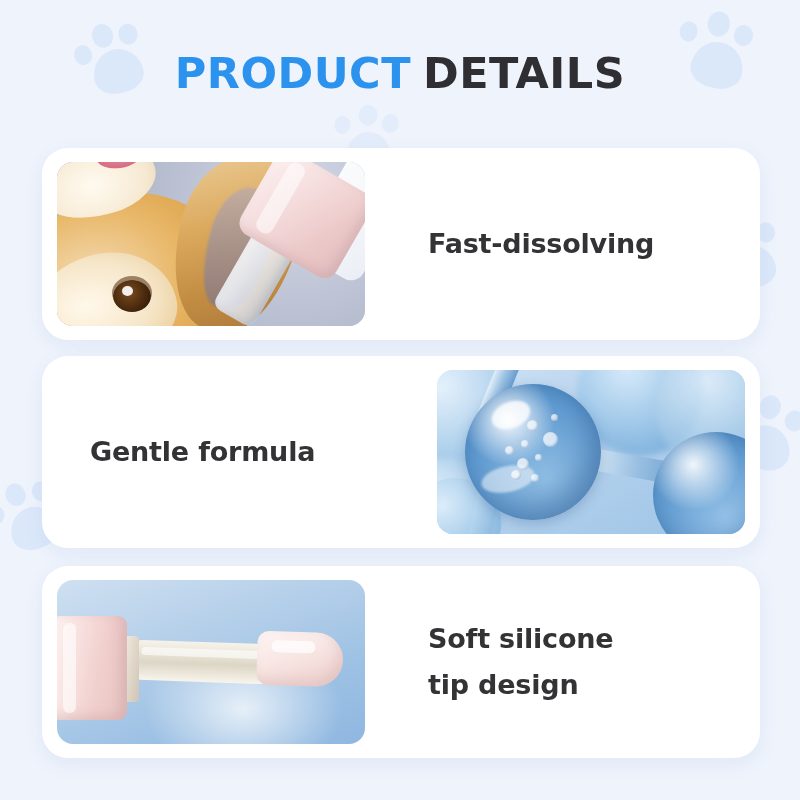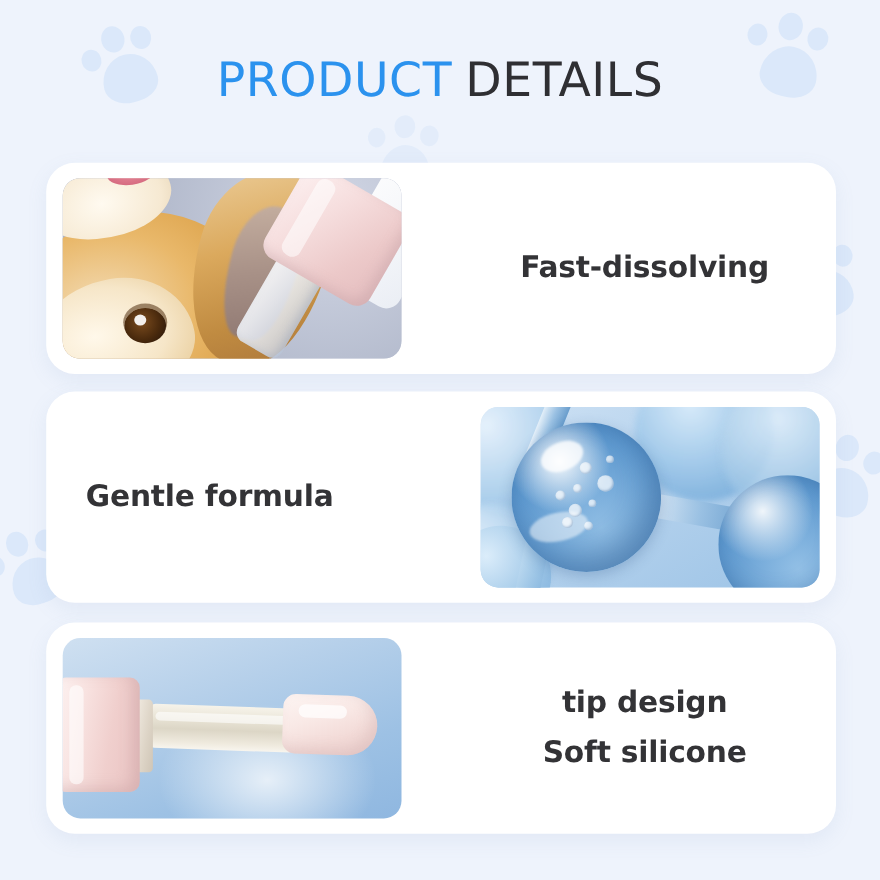--- a/index.html
+++ b/index.html
@@ -44,21 +44,21 @@
     position: absolute;
     top: 48px;
     left: 0;
     width: 800px;
     text-align: center;
     z-index: 3;
   }
   #page-title {
     font-family: "DejaVu Sans", "Liberation Sans", sans-serif;
     font-size: 43px;
-    font-weight: normal;
+    font-weight: bold;
     letter-spacing: 0.5px;
     line-height: 50px;
     white-space: nowrap;
   }
   #page-title .blue  { color: #2b92ee; }
   #page-title .dark  { color: #2f2f33; }
   #page-title .sp    { display: inline-block; width: 12px; }
 
   
   .card {
@@ -70,21 +70,21 @@
     box-shadow: 0 6px 18px rgba(120, 150, 190, 0.10);
     display: flex;
     align-items: center;
     z-index: 2;
     overflow: hidden;
   }
   #card-1 { top: 148px; height: 192px; }
   #card-2 { top: 356px; height: 192px; }
   #card-3 { top: 566px; height: 192px; }
 
-  .card.img-left  { flex-direction: row; text-align: center; }
+  .card.img-left  { flex-direction: row; }
   .card.img-right { flex-direction: row-reverse; }
 
   .card-media {
     width: 308px;
     height: 164px;
     margin: 0 15px;
     border-radius: 16px;
     flex: 0 0 auto;
     position: relative;
     overflow: hidden;
@@ -93,21 +93,21 @@
   .card-text {
     flex: 1 1 auto;
     padding: 0 16px 0 48px;
     font-size: 27px;
     font-weight: bold;
     color: #333336;
     line-height: 46px;
     letter-spacing: -0.2px;
   }
   .card.img-right .card-text {
-    padding: 0 16px 0 36px;
+    padding: 0 16px 0 48px;
   }
   .card-text .line { display: block; white-space: nowrap; }
 
   
   #media-dog { background: #b9c0d2; }
   #media-dog .bg-grad {
     position: absolute; inset: 0;
     background:
       radial-gradient(circle at 78% 22%, #d3d8e6 0%, #b4bbcd 55%, #a9b1c6 100%);
   }
@@ -484,16 +484,16 @@
 
 <div class="card img-left" id="card-3">
   <div class="card-media" id="media-dropper">
     <div class="glow"></div>
     <div class="tube"></div>
     <div class="collar"></div>
     <div class="tip"></div>
     <div class="cap"></div>
   </div>
   <div class="card-text">
+    <span class="line">Soft silicone</span>
     <span class="line">tip design</span>
-    <span class="line">Soft silicone</span>
   </div>
 </div>
 
 </body></html>

